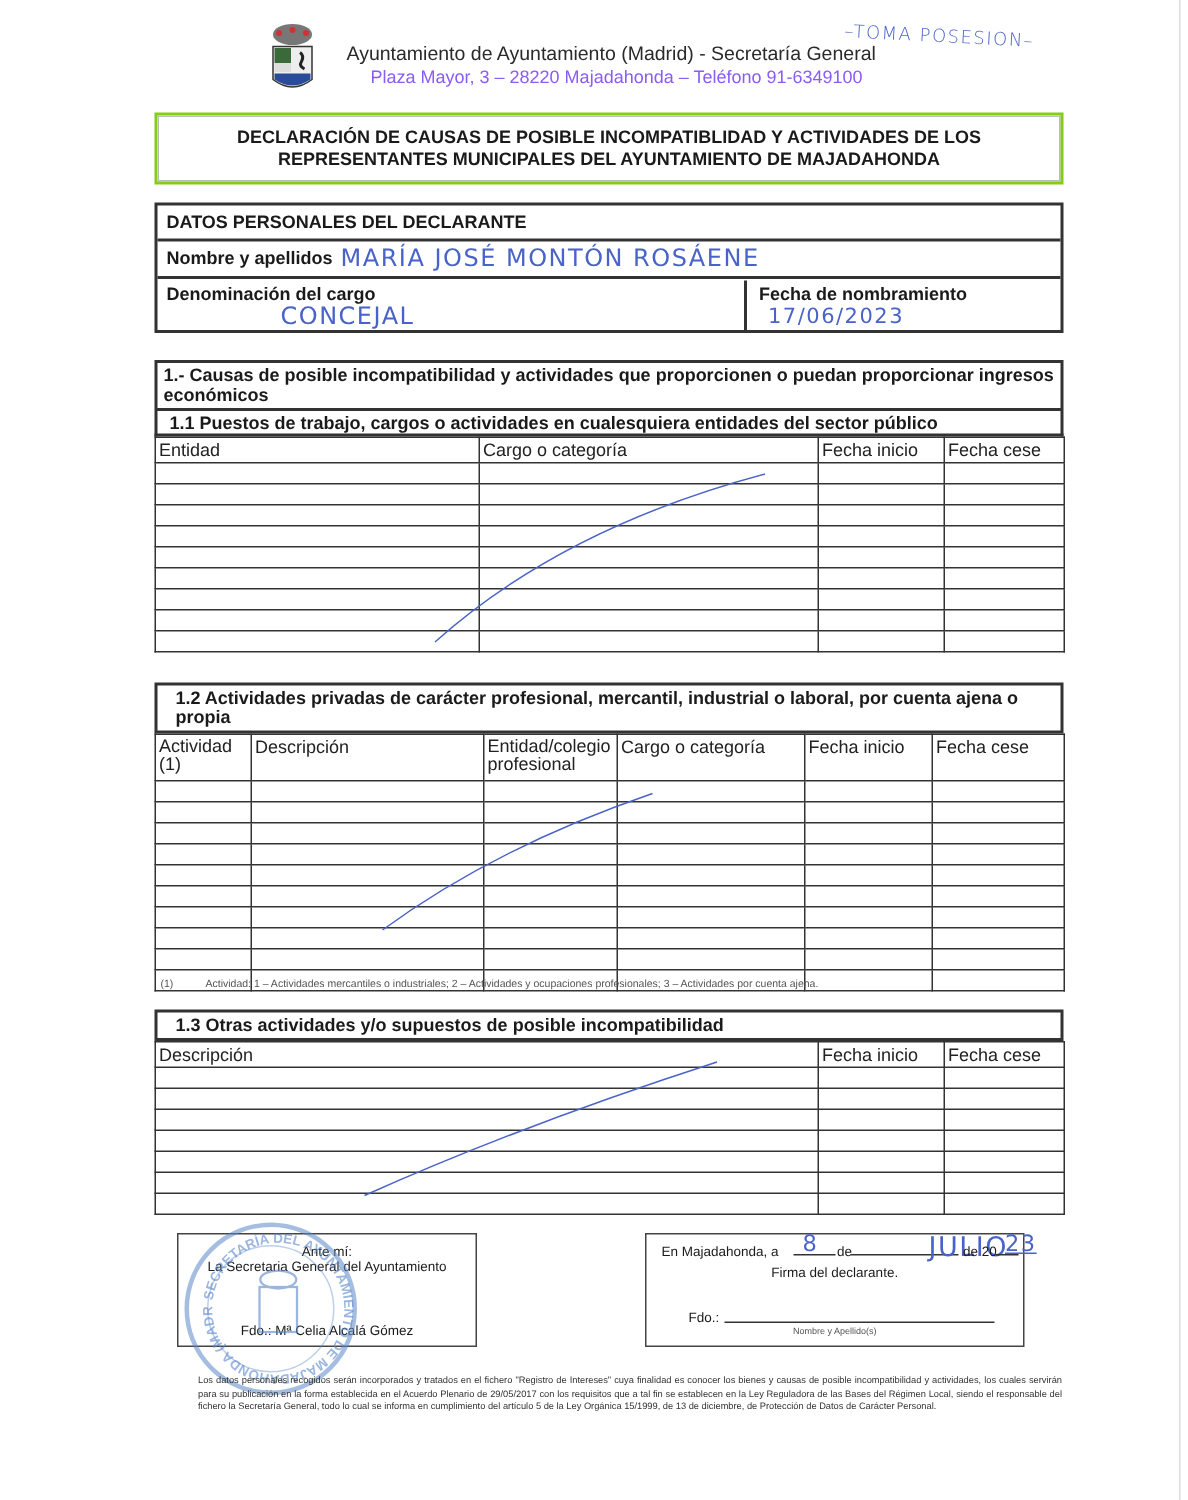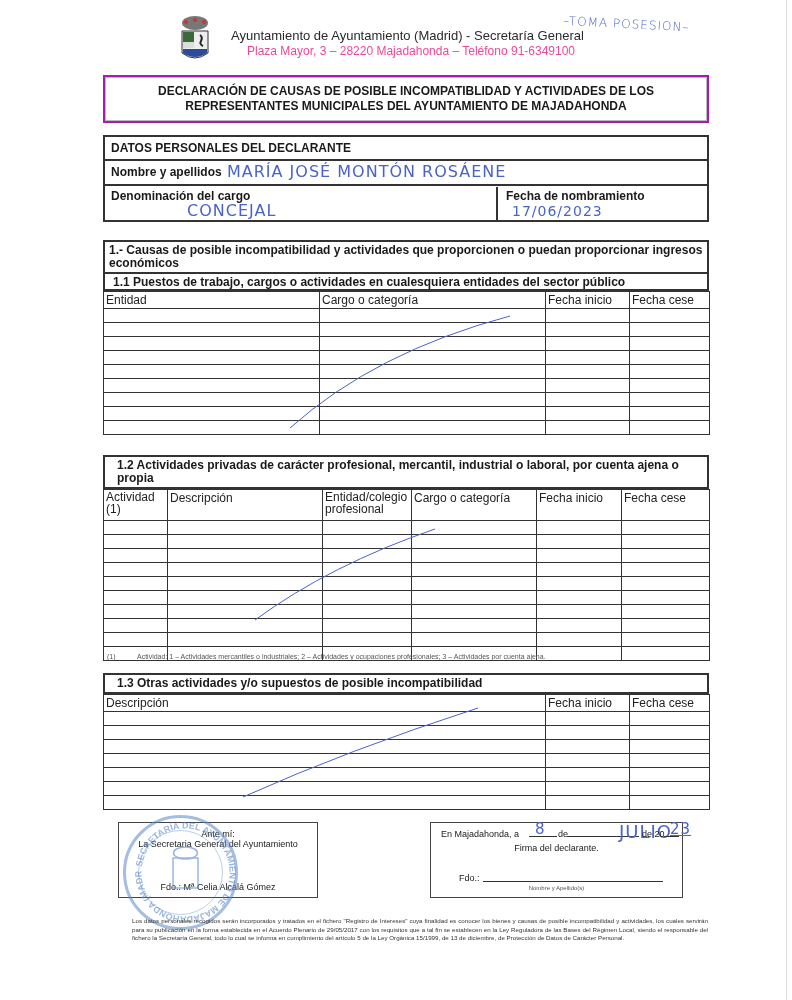--- a/index.html
+++ b/index.html
@@ -3,24 +3,24 @@
   <meta charset="utf-8">
   <style>
     * { box-sizing: border-box; margin: 0; padding: 0; }
     html, body { width: 792px; height: 1000px; background: #ffffff; overflow: hidden; }
     body { position: relative; font-family: "Liberation Sans", sans-serif; color: #1a1a1a; }
     .abs { position: absolute; }
 
     
     .logo { left: 180px; top: 15px; width: 30px; height: 48px; }
     .hdr-line1 { left: 231px; top: 28px; font-size: 13px; color: #2a2a2a; white-space: nowrap; }
-    .hdr-line2 { left: 247px; top: 44px; font-size: 12px; color: #ec4899; white-space: nowrap; }
+    .hdr-line2 { left: 247px; top: 44px; font-size: 12px; color: #8b5cf6; white-space: nowrap; }
     .hand { color: #4a63c8; font-family: "DejaVu Sans", sans-serif; letter-spacing: 1px; }
     .toma { left: 563px; top: 17px; font-size: 12px; transform: rotate(3deg); white-space: nowrap; font-weight: 300; }
-    .title-box { left: 103px; top: 75px; width: 606px; height: 48px; display: flex; flex-direction: column; justify-content: center; align-items: center; border: 2px solid #a21caf; box-shadow: inset 0 0 0 1px #bbb; }
+    .title-box { left: 103px; top: 75px; width: 606px; height: 48px; display: flex; flex-direction: column; justify-content: center; align-items: center; border: 2px solid #84cc16; box-shadow: inset 0 0 0 1px #bbb; }
     .title-box div { font-weight: bold; font-size: 12px; line-height: 15px; text-align: center; }
 
     .pd { left: 103px; top: 135px; width: 606px; height: 87px; border: 2px solid #333; }
     .pd-row { position: absolute; left: 0; width: 100%; border-bottom: 2px solid #333; }
     .pd-h { top: 0; height: 24px; font-weight: bold; font-size: 12px; padding: 4px 6px; }
     .pd-name { top: 24px; height: 25px; font-size: 12px; padding: 4px 6px; }
     .pd-name .lbl { font-weight: bold; }
     .pd-name .val { position: absolute; left: 122px; top: 1px; font-size: 16px; }
     .pd-cargo { top: 50px; left: 0; width: 393px; height: 35px; border-right: 2px solid #333; padding: 2px 6px; font-size: 12px; font-weight: bold; position: absolute; }
     .pd-cargo .val { position: absolute; left: 82px; top: 14px; font-size: 16px; font-weight: normal; }

